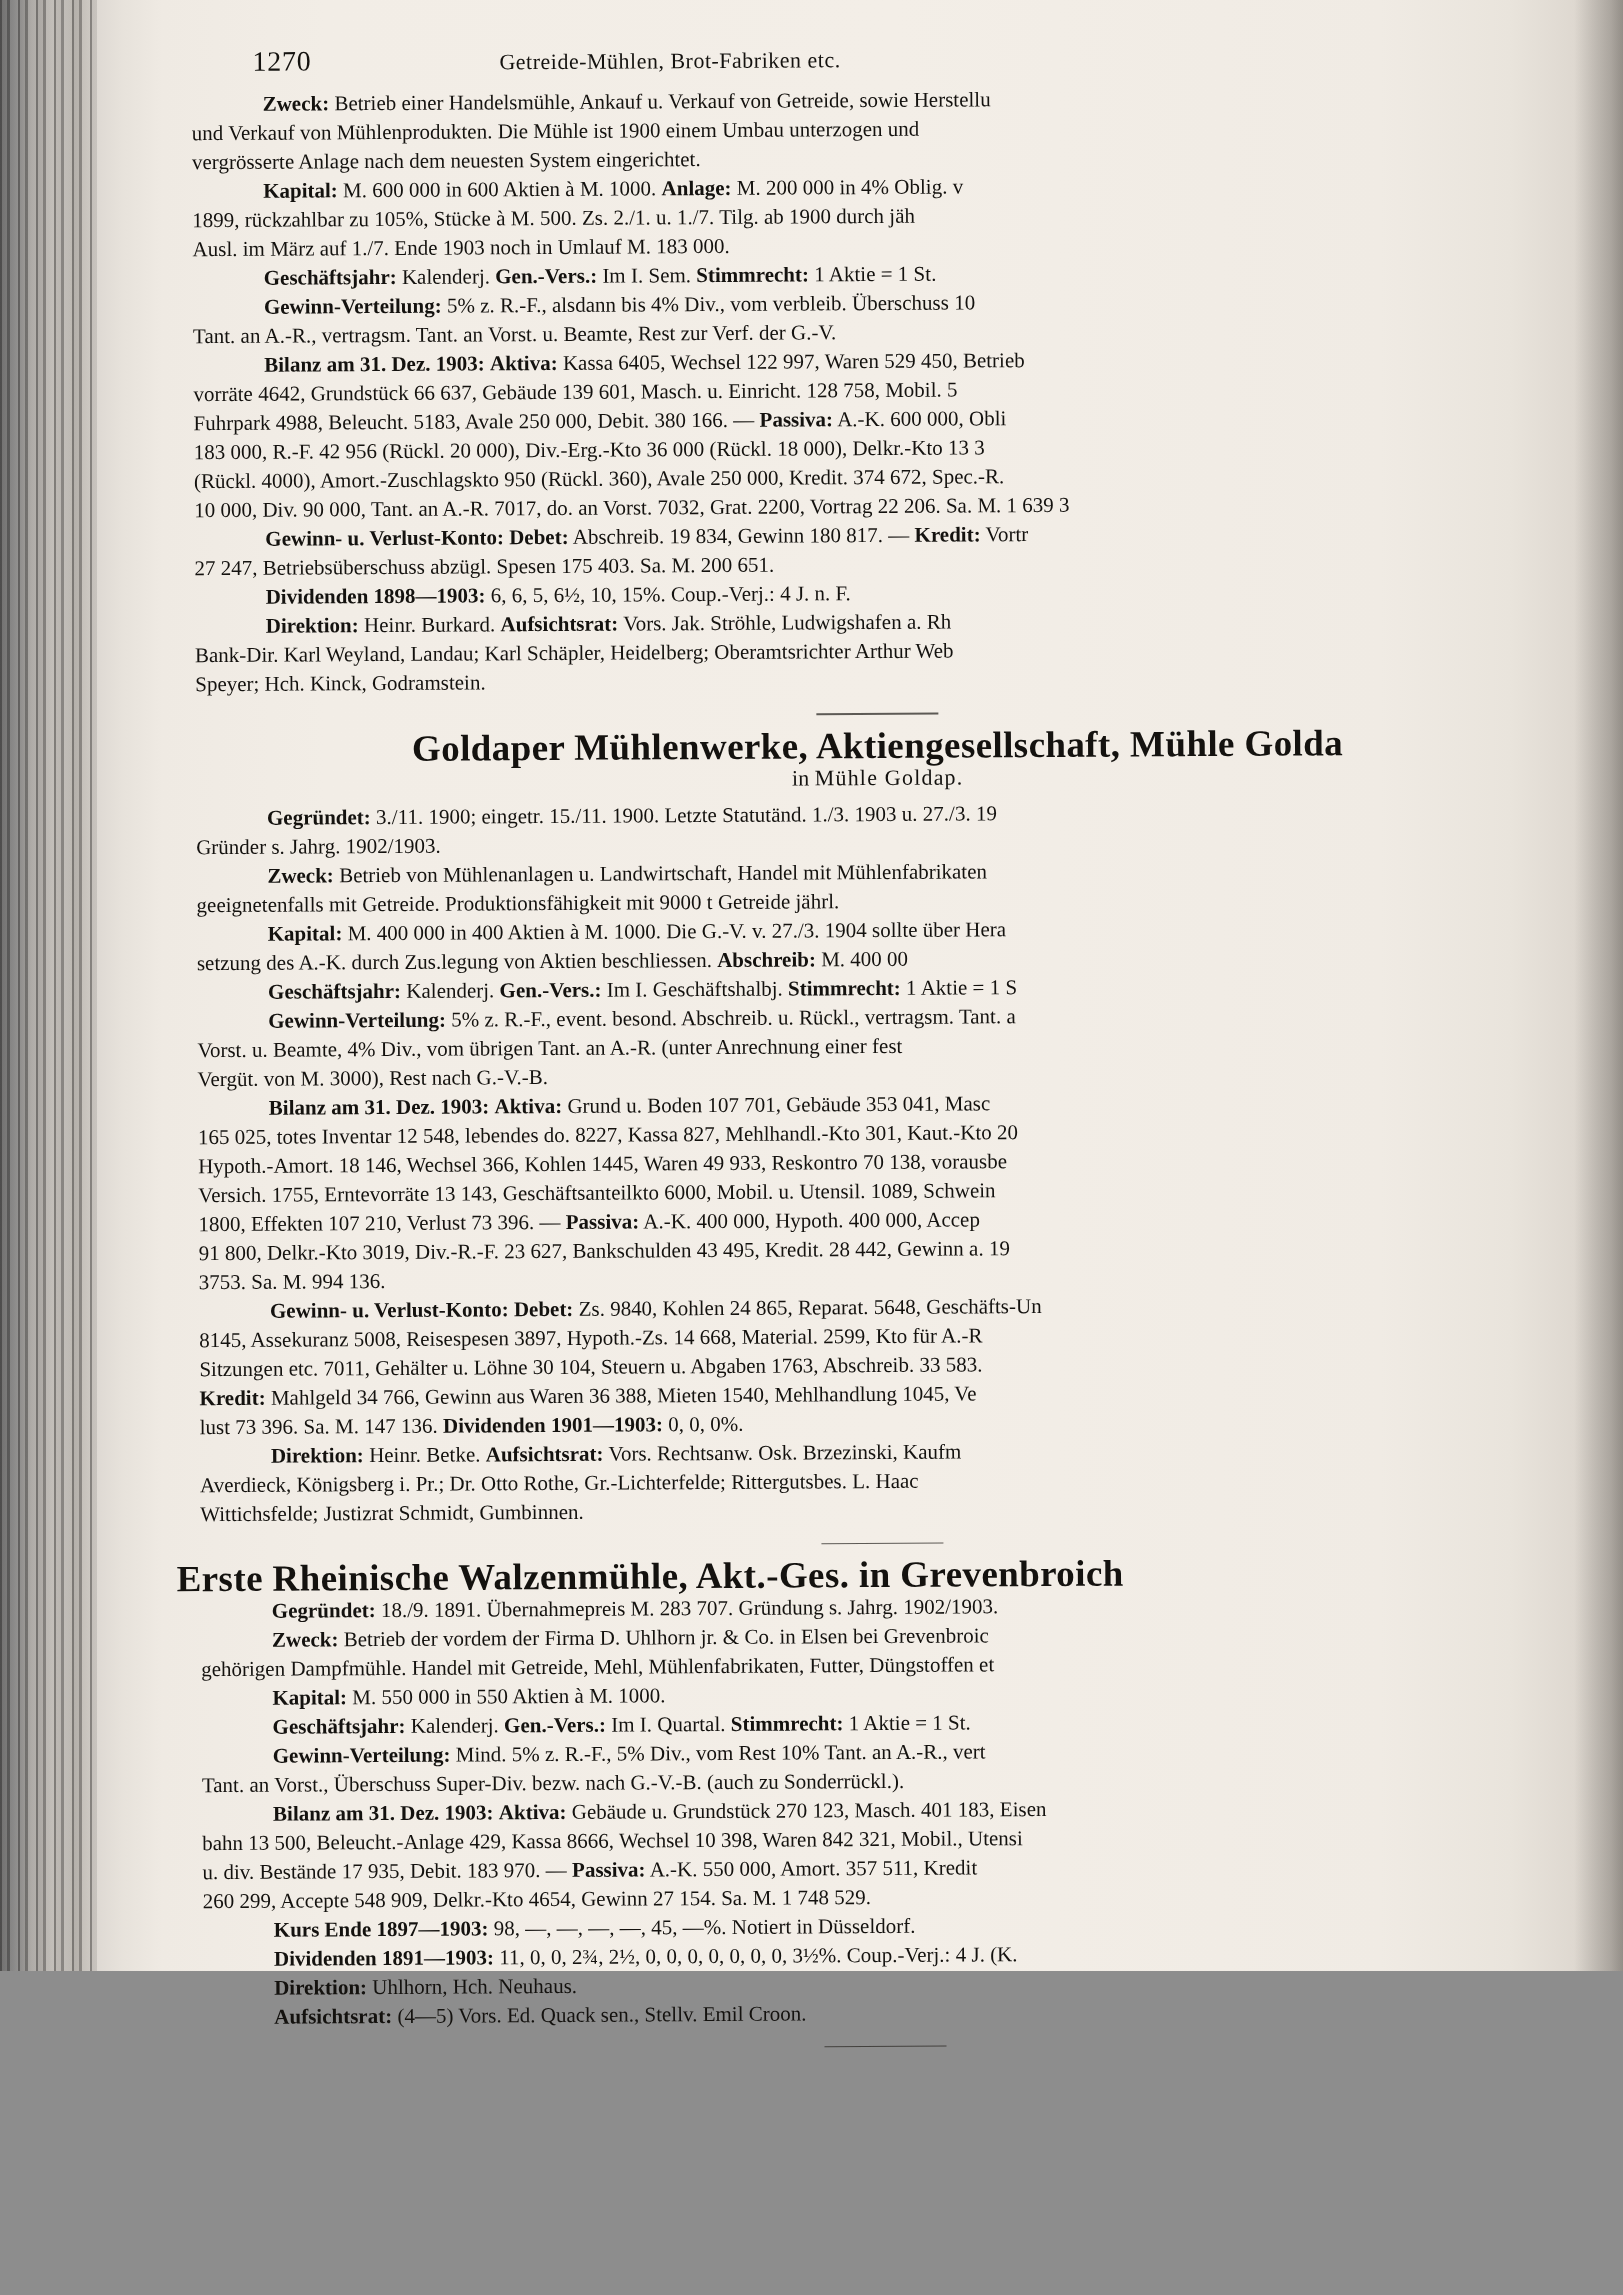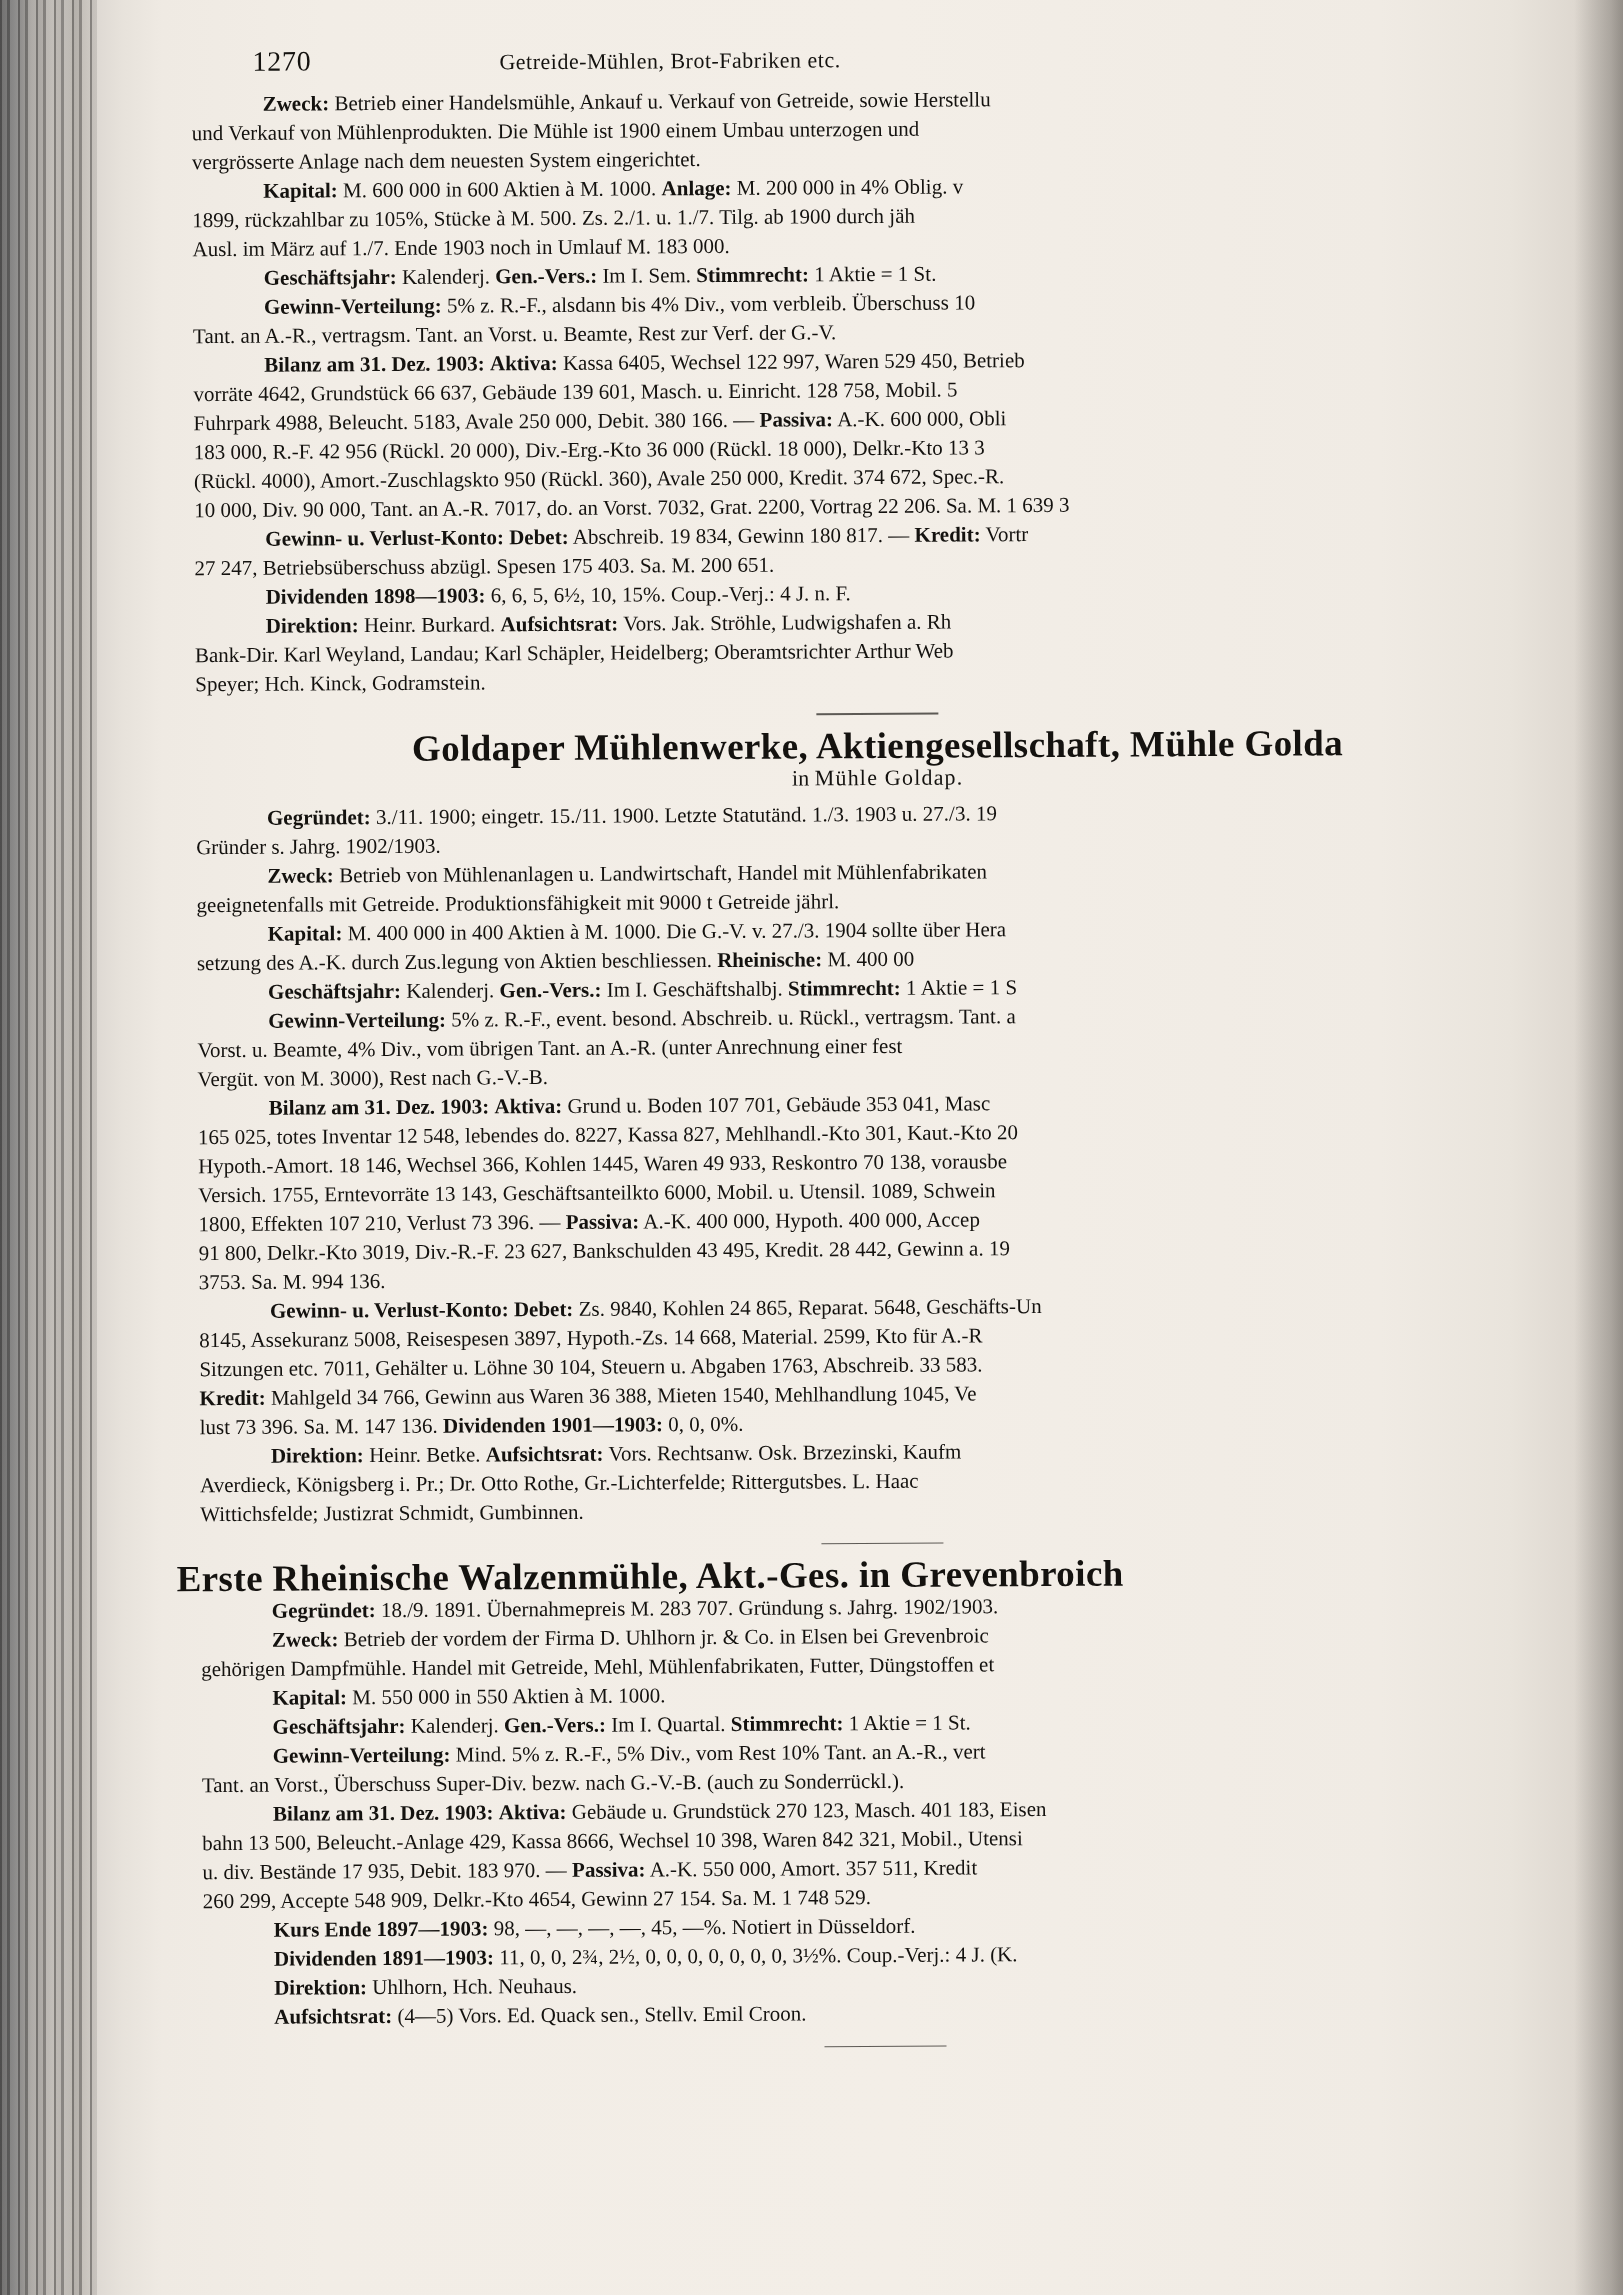--- a/index.html
+++ b/index.html
@@ -11,21 +11,21 @@
     width: 1623px;
     height: 2295px;
     font-family: "Liberation Serif", serif;
     overflow: hidden;
   }
 
   
   #page {
     position: relative;
     width: 1623px;
-    height: 2295px;
+    height: 1971px;
     background:
       linear-gradient(90deg, #6f6f6f 0px, #8a8a8a 14.6px, #b4b1ad 32px, #cfcbc6 57px, #c4c0ba 73px, #ded9d3 97px, #e7e2db 122px, #efeae3 162px, #f2ede6 325px, #f3eee7 893px, #f0ebe4 1380px, #e9e4dc 1510px, #ded8d0 1575px, #cfc9c1 1611px, #bdb7af 1623px);
   }
   
   #page:before {
     content: "";
     position: absolute;
     left: 0; top: 0; bottom: 0;
     width: 97px;
     background:
@@ -172,21 +172,21 @@
     <div class="blk sec2">
       <h1 class="company">Goldaper Mühlenwerke, Aktiengesellschaft, Mühle Golda</h1>
       <div class="subhead">
         <span>in </span><span class="fat">Mühle Goldap.</span>
       </div>
       <p class="ind"><b>Gegründet:</b> 3./11. 1900; eingetr. 15./11. 1900.  Letzte Statutänd. 1./3. 1903 u. 27./3. 19</p>
       <p>Gründer s. Jahrg. 1902/1903.</p>
       <p class="ind"><b>Zweck:</b> Betrieb von Mühlenanlagen u. Landwirtschaft, Handel mit Mühlenfabrikaten</p>
       <p>geeignetenfalls mit Getreide.  Produktionsfähigkeit mit 9000 t Getreide jährl.</p>
       <p class="ind"><b>Kapital:</b> M. 400 000 in 400 Aktien à M. 1000.  Die G.-V. v. 27./3. 1904 sollte über Hera</p>
-      <p>setzung des A.-K. durch Zus.legung von Aktien beschliessen.              <b>Rheinische:</b> M. 400 00</p>
+      <p>setzung des A.-K. durch Zus.legung von Aktien beschliessen.              <b>Abschreib:</b> M. 400 00</p>
       <p class="ind"><b>Geschäftsjahr:</b> Kalenderj.  <b>Gen.-Vers.:</b> Im I. Geschäftshalbj.  <b>Stimmrecht:</b> 1 Aktie = 1 S</p>
       <p class="ind"><b>Gewinn-Verteilung:</b> 5% z. R.-F., event. besond. Abschreib. u. Rückl., vertragsm. Tant. a</p>
       <p>Vorst. u. Beamte, 4% Div., vom übrigen Tant. an A.-R. (unter Anrechnung einer fest</p>
       <p>Vergüt. von M. 3000), Rest nach G.-V.-B.</p>
       <p class="ind"><b>Bilanz am 31. Dez. 1903:</b> <b>Aktiva:</b> Grund u. Boden 107 701, Gebäude 353 041, Masc</p>
       <p>165 025, totes Inventar 12 548, lebendes do. 8227, Kassa 827, Mehlhandl.-Kto 301, Kaut.-Kto 20</p>
       <p>Hypoth.-Amort. 18 146, Wechsel 366, Kohlen 1445, Waren 49 933, Reskontro 70 138, vorausbe</p>
       <p>Versich. 1755, Erntevorräte 13 143, Geschäftsanteilkto 6000, Mobil. u. Utensil. 1089, Schwein</p>
       <p>1800, Effekten 107 210, Verlust 73 396. — <b>Passiva:</b> A.-K. 400 000, Hypoth. 400 000, Accep</p>
       <p>91 800, Delkr.-Kto 3019, Div.-R.-F. 23 627, Bankschulden 43 495, Kredit. 28 442, Gewinn a. 19</p>

